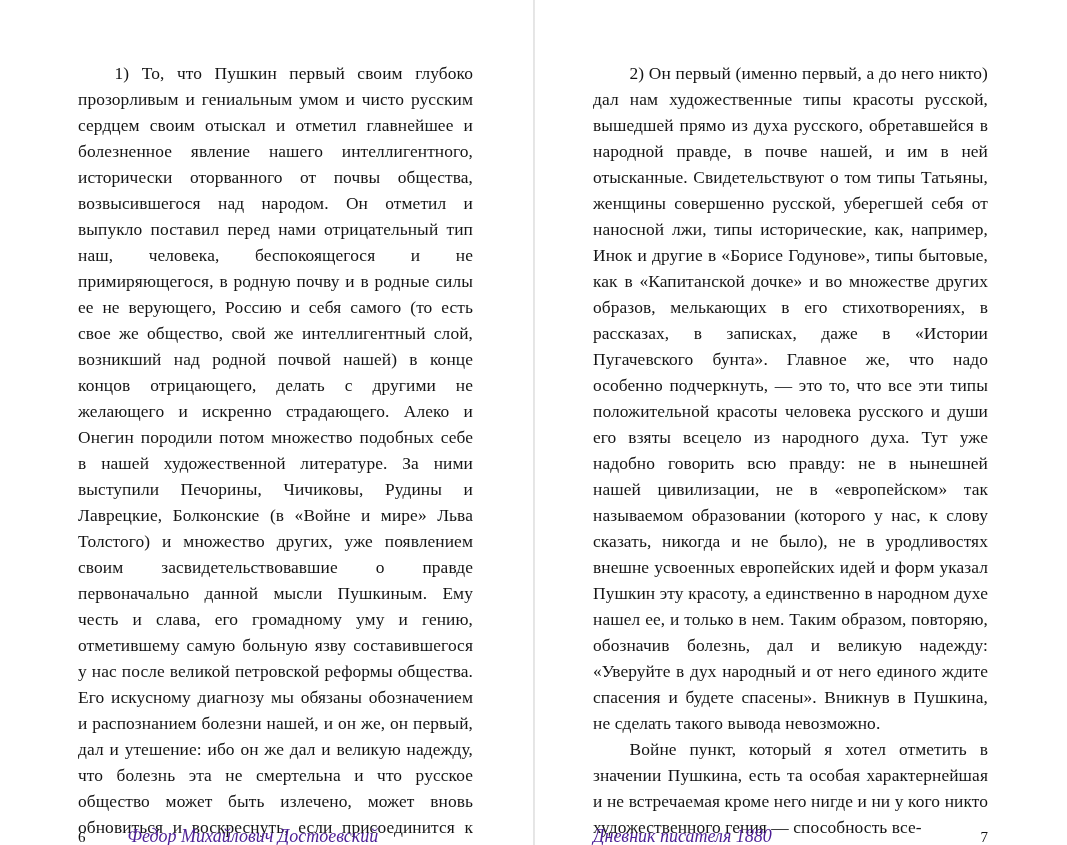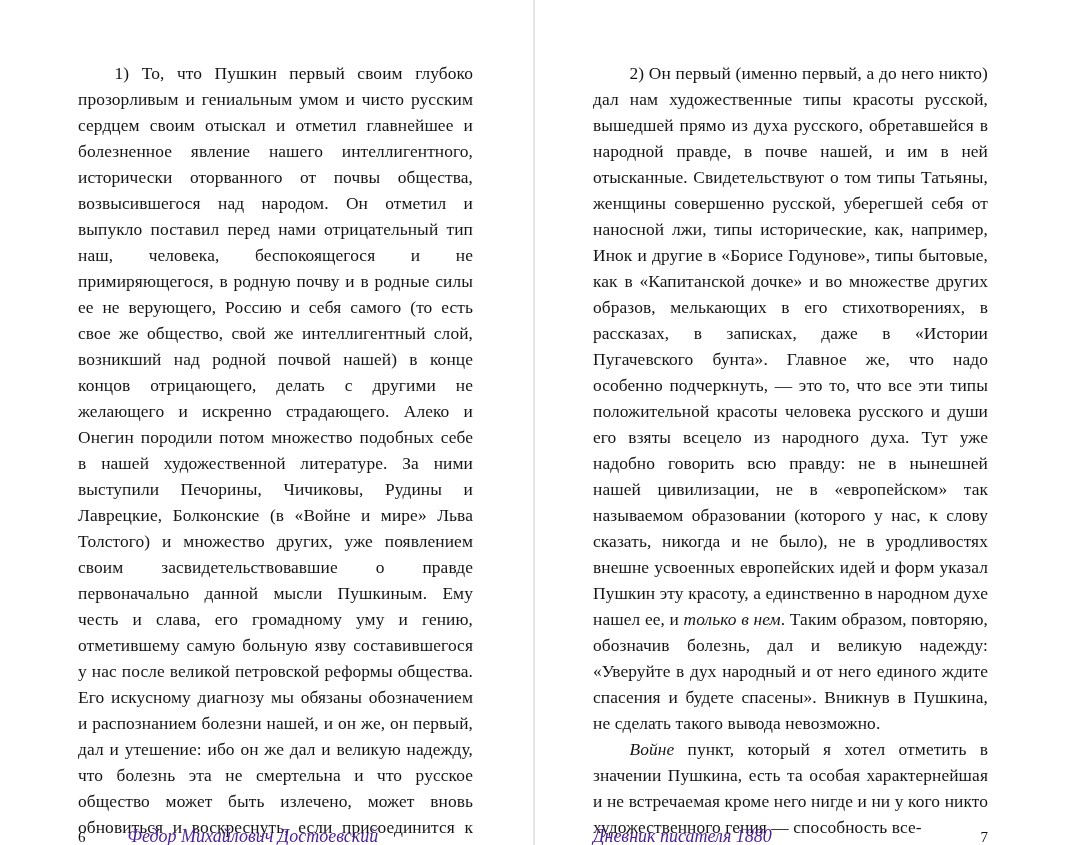--- a/index.html
+++ b/index.html
@@ -51,21 +51,20 @@
     letter-spacing: 0.005em;
   }
   .body-text p {
     margin: 0;
     text-indent: 2.1em;
   }
   .body-text p + p {
     margin-top: 0;
   }
   .italic {
-    font-style: italic;
   }
   .footer {
     position: absolute;
     bottom: 43px;
     left: 0;
     right: 0;
     height: 20px;
     font-size: 14.5px;
   }
   .footer-left {

